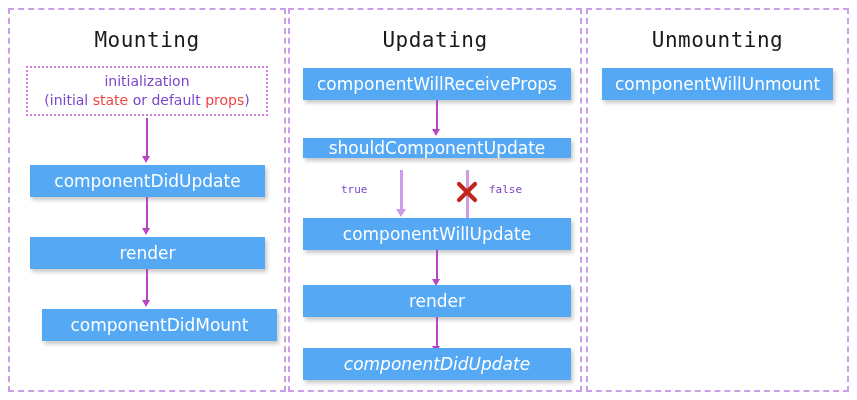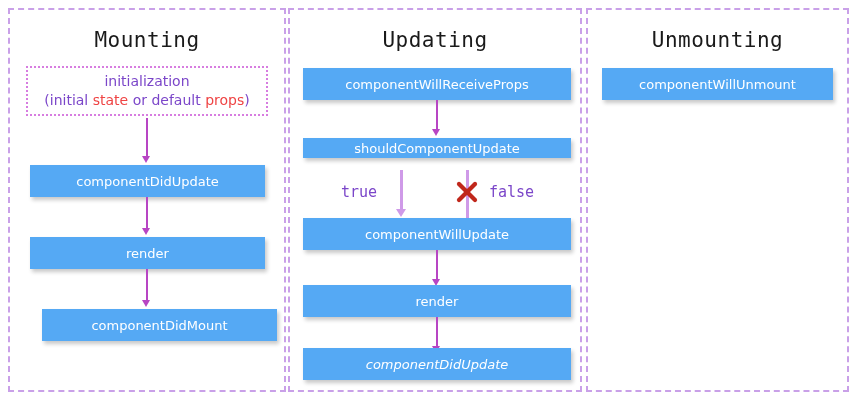--- a/index.html
+++ b/index.html
@@ -43,21 +43,21 @@
     color: #1a1a1a;
     letter-spacing: 0.5px;
   }
 
   
   .box {
     position: absolute;
     background: #55a9f4;
     color: #ffffff;
     font-family: "DejaVu Sans", sans-serif;
-    font-size: 13px;
+    font-size: 17px;
     display: flex;
     align-items: center;
     justify-content: center;
     box-shadow: 2px 3px 4px rgba(0,0,0,0.22);
     box-sizing: border-box;
     text-align: center;
     line-height: 1;
   }
 
   
@@ -100,21 +100,21 @@
     position: absolute;
     width: 0; height: 0;
     border-left: 5px solid transparent;
     border-right: 5px solid transparent;
     border-top: 8px solid #cf9ae8;
   }
 
   .branch-label {
     position: absolute;
     font-family: "DejaVu Sans Mono", "Liberation Mono", monospace;
-    font-size: 15px;
+    font-size: 11px;
     color: #7b46c9;
     white-space: nowrap;
   }
 
   .x-mark {
     position: absolute;
     width: 24px;
     height: 24px;
   }
 </style>

